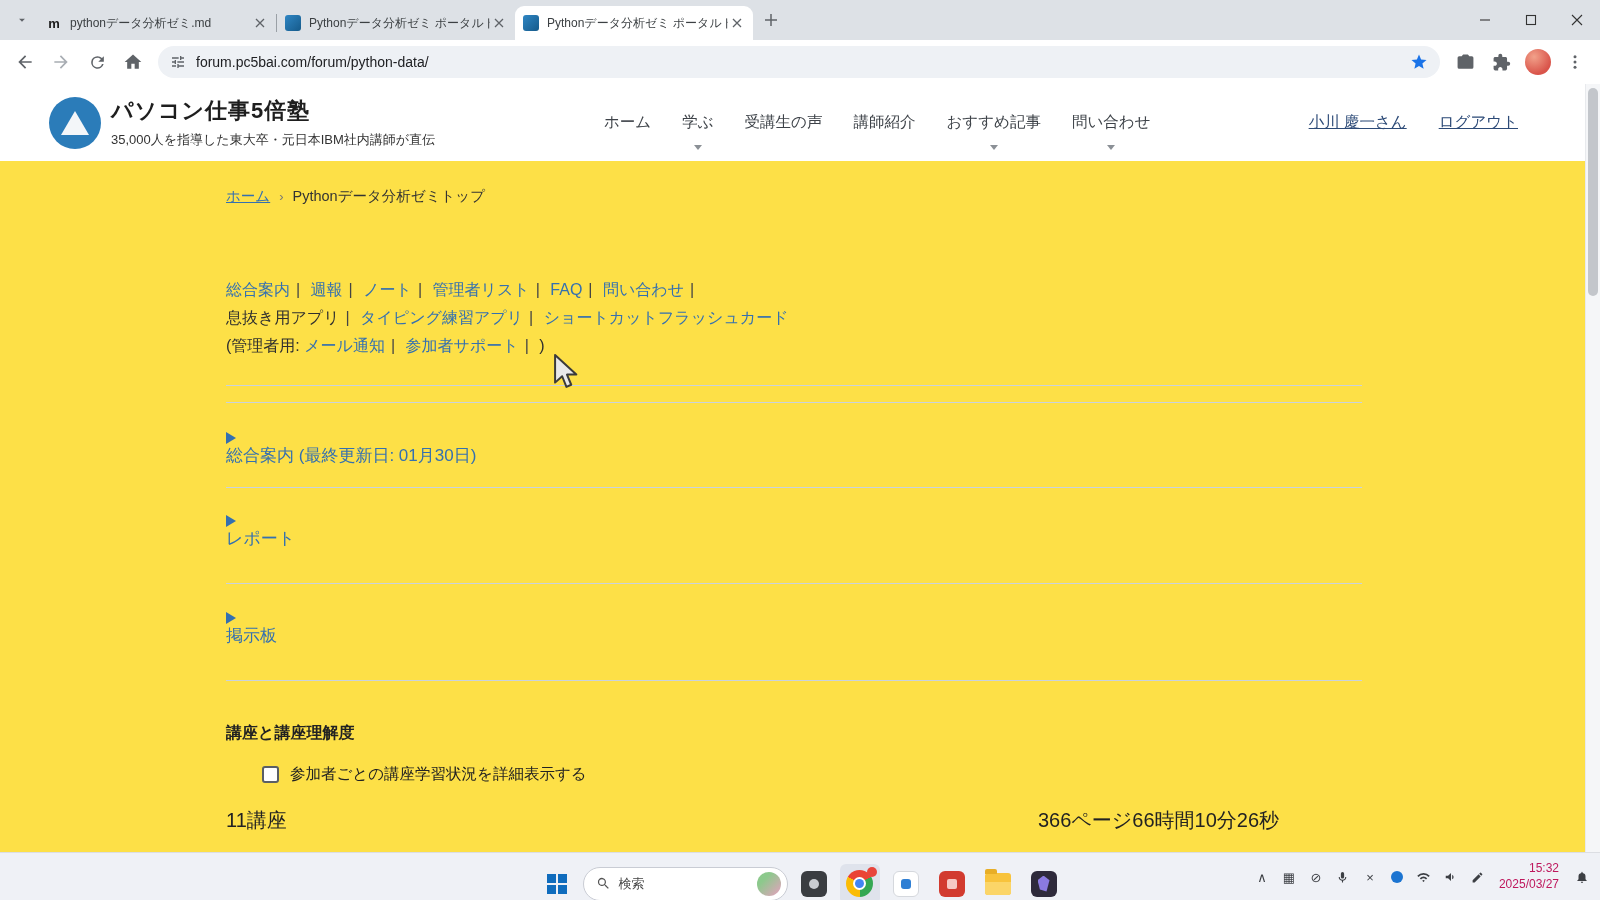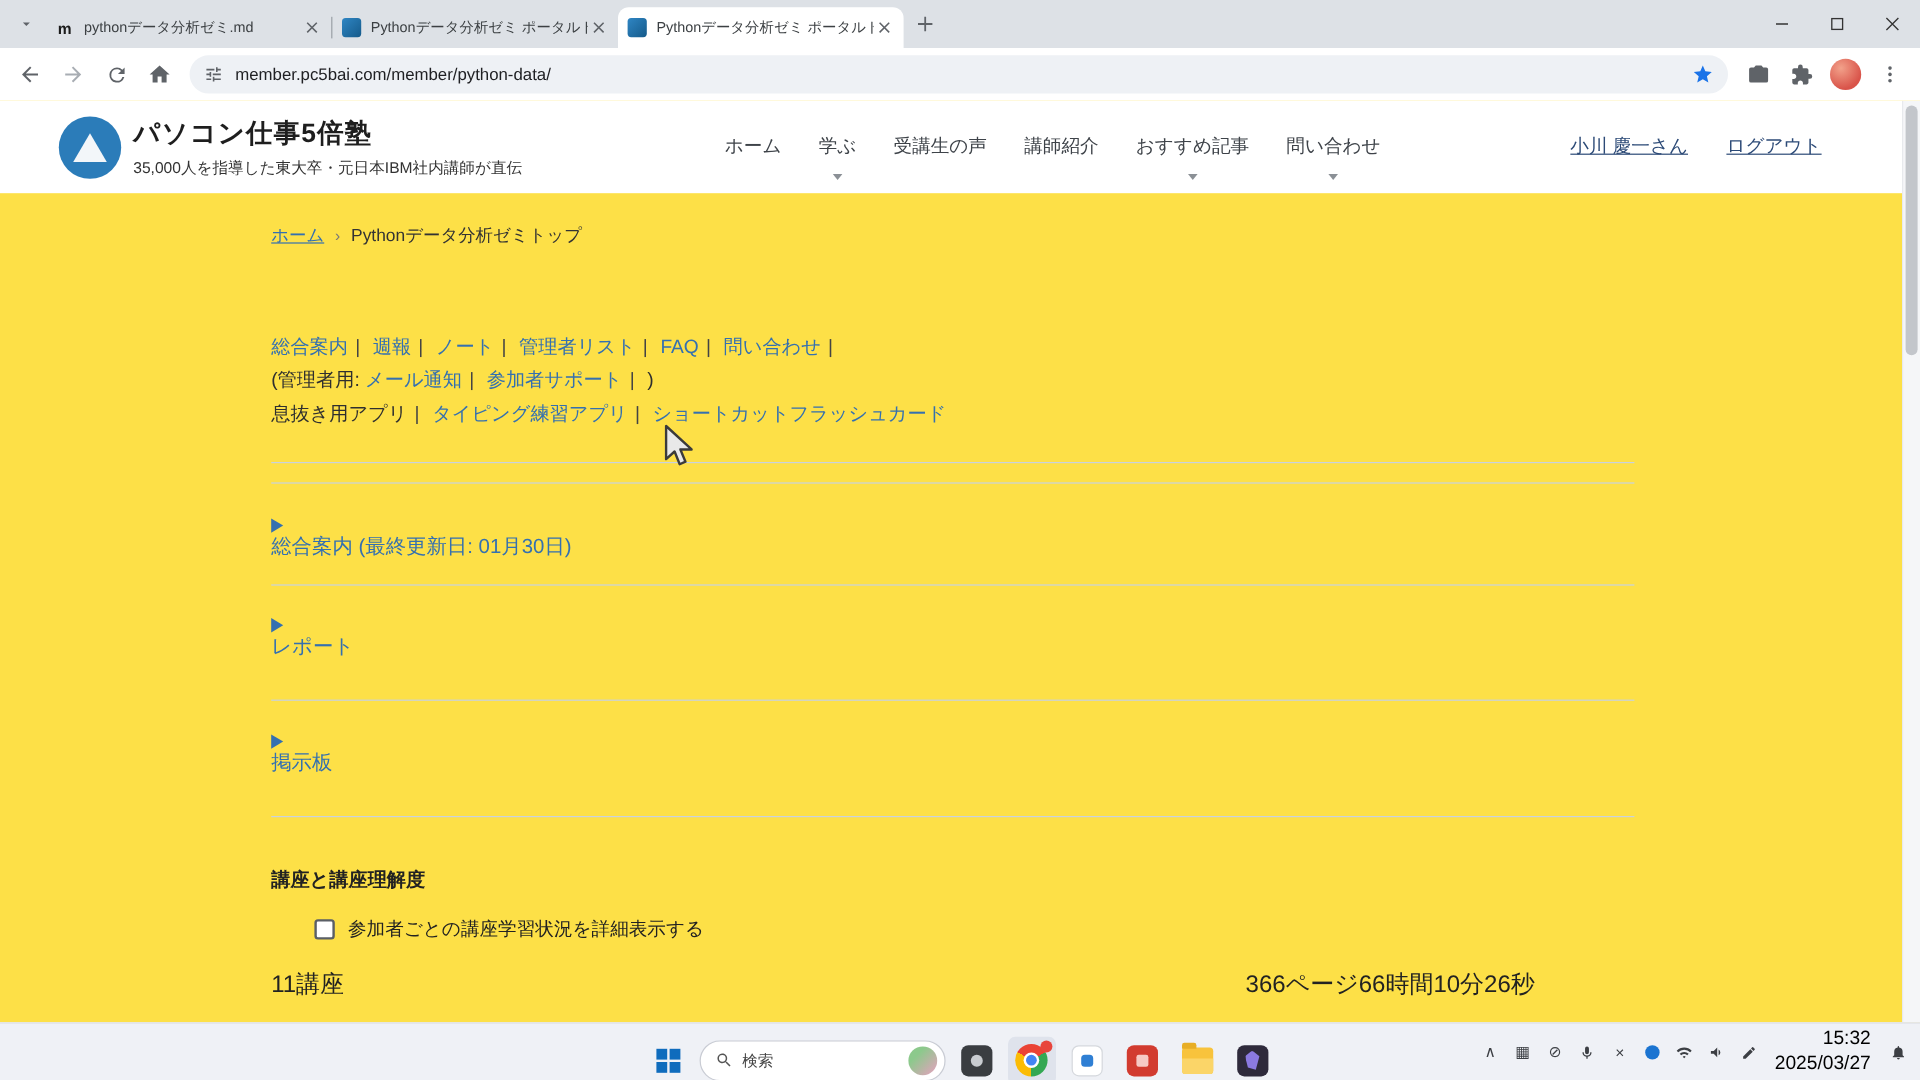--- a/index.html
+++ b/index.html
@@ -89,21 +89,21 @@
   .sq { width:26px; height:26px; border-radius:6px; position:relative; }
   .sq.dark { background:#3a3d41; } .sq.dark::after { content:""; position:absolute; inset:8px; border-radius:50%; background:#c9ccd1; }
   .sq.light { background:#fff; border:1px solid #d5d8dd; } .sq.light::after { content:""; position:absolute; inset:7px; border-radius:3px; background:#2f7fd4; }
   .sq.red { background:#d23b2f; } .sq.red::after { content:""; position:absolute; inset:8px; border-radius:2px; background:#f6c9c4; }
   .folder-ic { width:26px; height:22px; background:#f8c33c; border-radius:3px; position:relative; }
   .folder-ic::before { content:""; position:absolute; top:-4px; left:0; width:12px; height:5px; background:#e8ae26; border-radius:2px 2px 0 0; }
   .folder-ic::after { content:""; position:absolute; left:0; right:0; bottom:0; height:13px; background:#fbd568; border-radius:0 0 3px 3px; }
   .sq.obsidian { background:#2e2a3b; } .sq.obsidian::after { content:""; position:absolute; left:7px; top:5px; width:12px; height:16px; background:#8b7ae0; clip-path:polygon(50% 0,100% 30%,75% 100%,20% 88%,0 30%); }
   .tray { position:absolute; right:8px; top:0; height:48px; display:flex; align-items:center; gap:7px; }
   .tray-ic { min-width:20px; height:28px; display:flex; align-items:center; justify-content:center; color:#3c3f44; font-size:13px; }
-  .clock { text-align:right; font-size:16px; color:#000000; line-height:1.3; margin:0 4px; }
+  .clock { text-align:right; font-size:12px; color:#be185d; line-height:1.3; margin:0 4px; }
   .tray .bell { margin-left:2px; }
 
   
   .cursor { position:absolute; left:548px; top:352px; z-index:99; pointer-events:none; }
 </style>
 </head>
 <body>
 
 <div class="tabbar">
   <div class="tab-search">
@@ -181,21 +181,21 @@
   </div>
   <div class="tb-btn">
     <svg width="20" height="20" viewBox="0 0 24 24">
         <path fill="currentColor" d="M10 20v-6h4v6h5v-8h3L12 3 2 12h3v8z"></path>
       </svg>
   </div>
   <div class="omnibox">
     <svg width="16" height="16" viewBox="0 0 24 24">
         <path fill="#5f6368" d="M3 17v2h6v-2H3zM3 5v2h10V5H3zm10 16v-2h8v-2h-8v-2h-2v6h2zM7 9v2H3v2h4v2h2V9H7zm14 4v-2H11v2h10zm-6-4h2V7h4V5h-4V3h-2v6z"></path>
       </svg>
-    <span class="omni-url">member.pc5bai.com/member/python-data/</span>
+    <span class="omni-url">forum.pc5bai.com/forum/python-data/</span>
     <span class="star-btn">
       <svg width="18" height="18" viewBox="0 0 24 24">
           <path fill="currentColor" d="M12 17.27L18.18 21l-1.64-7.03L22 9.24l-7.19-.61L12 2 9.19 8.63 2 9.24l5.46 4.73L5.82 21z"></path>
         </svg>
     </span>
   </div>
   <div class="tb-btn">
     <svg width="19" height="19" viewBox="0 0 24 24">
         <path fill="currentColor" d="M12 15.2a3.2 3.2 0 1 0 0-6.4 3.2 3.2 0 0 0 0 6.4zM9 2L7.17 4H4a2 2 0 0 0-2 2v12a2 2 0 0 0 2 2h16a2 2 0 0 0 2-2V6a2 2 0 0 0-2-2h-3.17L15 2H9z"></path>
       </svg>
@@ -249,29 +249,29 @@
     <div class="quicklinks">
       <div>
         <a href="#">総合案内</a><span class="qsep">|</span>
         <a href="#">週報</a><span class="qsep">|</span>
         <a href="#">ノート</a><span class="qsep">|</span>
         <a href="#">管理者リスト</a><span class="qsep">|</span>
         <a href="#">FAQ</a><span class="qsep">|</span>
         <a href="#">問い合わせ</a><span class="qsep">|</span>
       </div>
       <div>
+        <span>息抜き用アプリ</span><span class="qsep">|</span>
+        <a href="#">タイピング練習アプリ</a><span class="qsep">|</span>
+        <a href="#">ショートカットフラッシュカード</a>
+      </div>
+      <div>
         <span>(管理者用:</span>
         <a href="#">メール通知</a><span class="qsep">|</span>
         <a href="#">参加者サポート</a><span class="qsep">|</span>
         <span>)</span>
-      </div>
-      <div>
-        <span>息抜き用アプリ</span><span class="qsep">|</span>
-        <a href="#">タイピング練習アプリ</a><span class="qsep">|</span>
-        <a href="#">ショートカットフラッシュカード</a>
       </div>
     </div>
 
     <div class="divider d1"></div>
     <div class="divider d2"></div>
 
     <div class="section-row">
       <span class="tri"></span>
       <span class="section-label">総合案内 (最終更新日: 01月30日)</span>
     </div>

